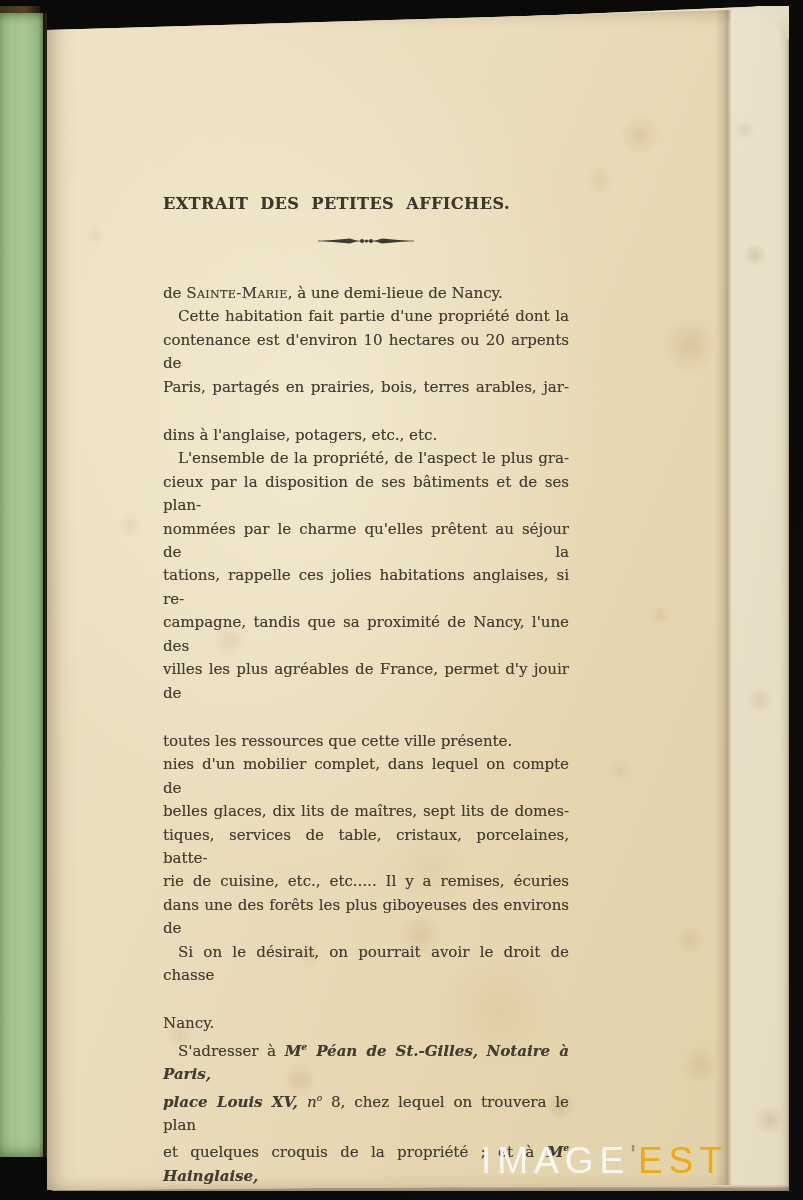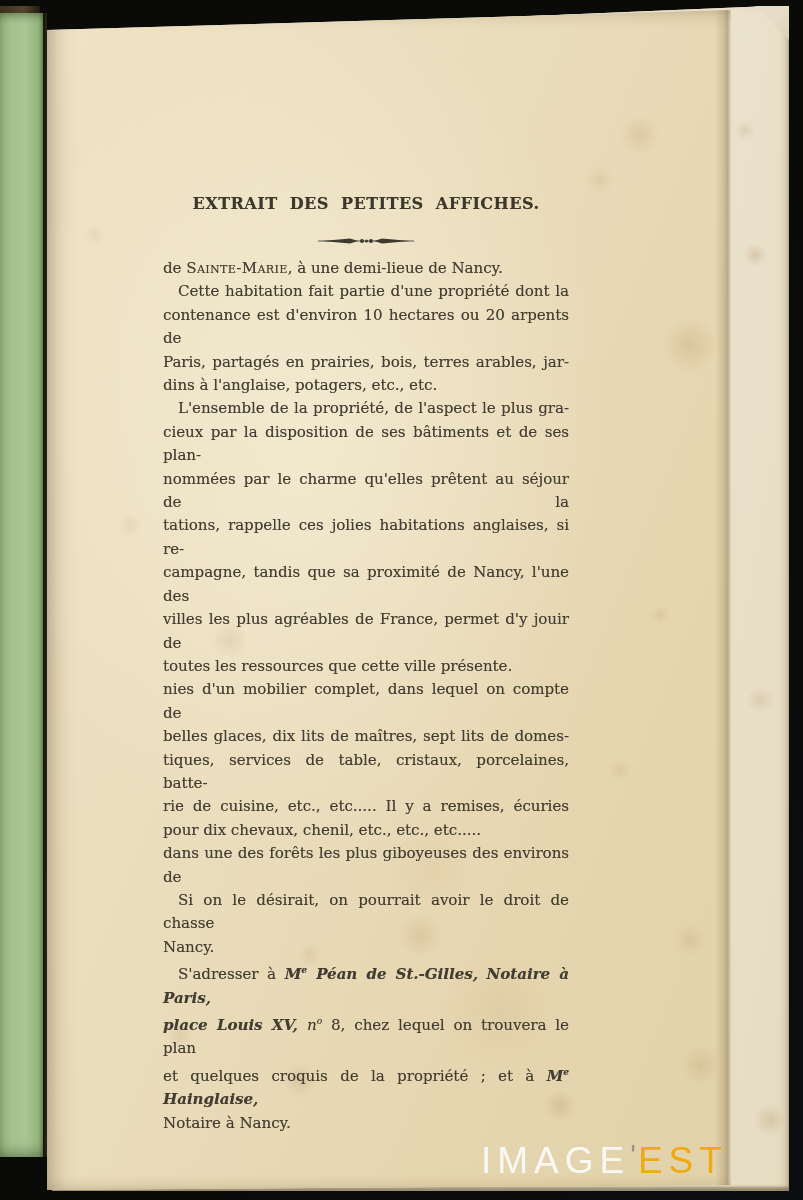--- a/index.html
+++ b/index.html
@@ -55,29 +55,29 @@
       radial-gradient(circle 12px at 263px 947px, rgba(146,102,48,.12), rgba(146,102,48,0) 100%),
       radial-gradient(ellipse 420px 620px at 38% 36%, rgba(252,247,230,.45), rgba(252,247,230,0) 72%),
       linear-gradient(112deg,#efe3c5 0%,#eaddbc 40%,#e6d6b0 72%,#e2d2aa 100%);
     box-shadow:inset 14px 0 22px -8px rgba(95,75,40,.35),
                inset 0 12px 20px -12px rgba(95,75,40,.35),
                inset 0 -10px 16px -9px rgba(110,90,50,.3);}
   .crease{position:absolute;right:0;top:0;width:16px;height:100%;
     background:linear-gradient(90deg,rgba(0,0,0,0),rgba(115,95,55,.2) 55%,rgba(70,58,34,.25) 78%,rgba(255,255,248,.25) 100%);}
 
   
-  .heading{position:absolute;top:186px;left:116px;width:406px;text-align:center;
+  .heading{position:absolute;top:186px;left:116px;width:406px;
     font-weight:bold;font-size:16px;letter-spacing:.5px;word-spacing:6px;color:#3c382c;
     text-shadow:.2px .2px .4px rgba(60,54,42,.55);}
   .divider{position:absolute;top:223px;left:116px;width:406px;text-align:center;}
   .text{position:absolute;top:249px;left:116px;width:406px;
     font-size:15px;line-height:23.4px;color:#423d32;
     text-shadow:.2px .2px .35px rgba(66,61,50,.5);}
   .line{text-align:justify;text-align-last:justify;white-space:normal;}
-  .line.last{text-align-last:left;}
+  .line.last{text-align-last:left;margin-top:25px;}
   .line.first{text-indent:15px;}
   .seg.sc{font-variant:small-caps;letter-spacing:.4px;}
   .seg.bi{font-weight:bold;font-style:italic;}
   .seg.i{font-style:italic;}
   .seg.sup{font-size:.6em;vertical-align:super;}
 
   
   .watermark{position:absolute;left:481px;top:1138px;z-index:6;opacity:.97;
     font-family:"Liberation Sans", sans-serif;font-size:37px;font-weight:400;
     letter-spacing:6px;color:#fbfaf7;}
@@ -124,21 +124,20 @@
           <div class="line"><span class="seg">tations, rappelle ces jolies habitations anglaises, si re-</span></div>
           <div class="line"><span class="seg">campagne, tandis que sa proximité de Nancy, l'une des</span></div>
           <div class="line"><span class="seg">villes les plus agréables de France, permet d'y jouir de</span></div>
           <div class="line last"><span class="seg">toutes les ressources que cette ville présente.</span></div>
         </div>
         <div class="para">
           <div class="line"><span class="seg">nies d'un mobilier complet, dans lequel on compte de</span></div>
           <div class="line"><span class="seg">belles glaces, dix lits de maîtres, sept lits de domes-</span></div>
           <div class="line"><span class="seg">tiques, services de table, cristaux, porcelaines, batte-</span></div>
           <div class="line"><span class="seg">rie de cuisine, etc., etc..... Il y a remises, écuries</span></div>
-          <div class="line last"><span class="seg">pour dix chevaux, chenil, etc., etc., etc.....</span></div>
         </div>
         <div class="para">
           <div class="line"><span class="seg">dans une des forêts les plus giboyeuses des environs de</span></div>
           <div class="line first"><span class="seg">Si on le désirait, on pourrait avoir le droit de chasse</span></div>
           <div class="line last"><span class="seg">Nancy.</span></div>
         </div>
         <div class="para">
           <div class="line first"><span class="seg">S'adresser à </span><span class="seg bi">M</span><span class="seg bi sup">e</span><span class="seg bi"> Péan de St.-Gilles,</span><span class="seg"> </span><span class="seg bi">Notaire à Paris,</span></div>
           <div class="line"><span class="seg bi">place Louis XV, </span><span class="seg i">n</span><span class="seg i sup">o</span><span class="seg"> 8, chez lequel on trouvera le plan</span></div>
           <div class="line"><span class="seg">et quelques croquis de la propriété ; et à </span><span class="seg bi">M</span><span class="seg bi sup">e</span><span class="seg bi"> Hainglaise,</span></div>

